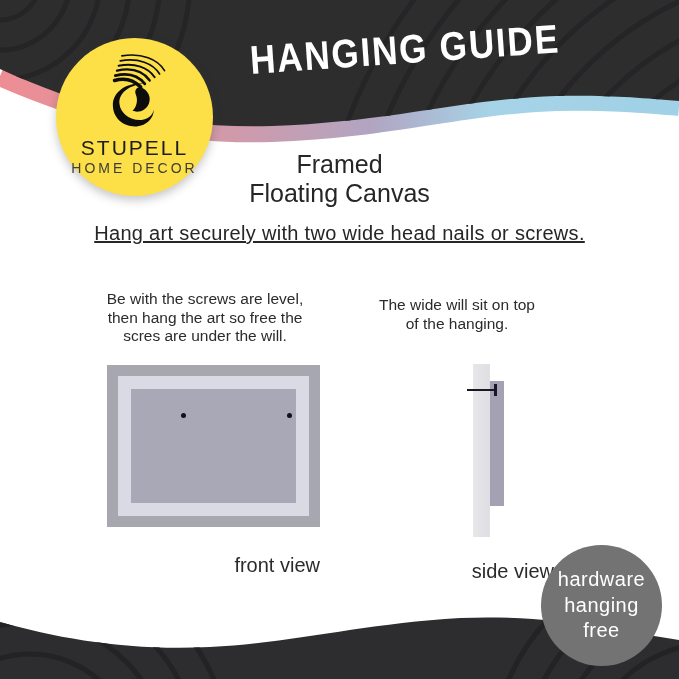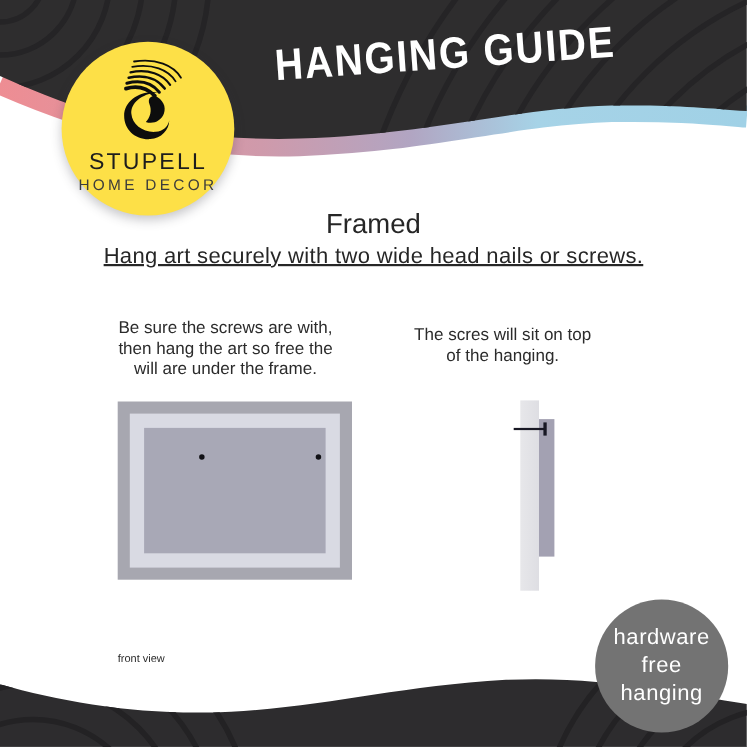--- a/index.html
+++ b/index.html
@@ -16,40 +16,40 @@
   }
   
   .logo{
     position:absolute;left:56px;top:38px;width:157px;height:158px;border-radius:50%;
     background:#fde047;box-shadow:0 4px 10px rgba(50,50,60,.28);z-index:3;text-align:center;
   }
   .logo-swoosh{position:absolute;left:38px;top:8px;}
   .logo-name{position:absolute;left:0;right:0;top:98px;font-size:21px;letter-spacing:2px;color:#1d1d1d;font-weight:400;}
   .logo-tagline{position:absolute;left:0;right:0;top:122px;font-size:14px;letter-spacing:3px;color:#3c3c3c;}
   
-  .product-title{position:absolute;left:0;right:0;top:150px;text-align:center;font-size:25px;line-height:29px;color:#262626;margin-top:40px;}
+  .product-title{position:absolute;left:0;right:0;top:150px;text-align:center;font-size:25px;line-height:29px;color:#262626;}
   .instruction{position:absolute;left:0;right:0;top:222px;text-align:center;font-size:20px;letter-spacing:.3px;color:#262626;text-decoration:underline;}
   
   .note{position:absolute;font-size:15.5px;line-height:18.5px;text-align:center;color:#2b2b2b;}
   .note-front{left:85px;top:290px;width:240px;}
   .note-side{left:347px;top:296px;width:220px;}
   
   .frame-outer{position:absolute;left:107px;top:365px;width:213px;height:162px;background:#a7a7b0;}
   .frame-mat{position:absolute;left:11px;top:11px;right:11px;bottom:11px;background:#d9dae3;}
   .frame-canvas{position:absolute;left:13px;top:13px;right:13px;bottom:13px;background:#a8a8b6;}
   .nail-dot{position:absolute;width:5px;height:5px;border-radius:50%;background:#111116;top:24px;}
   .nail-dot.n1{left:50px;}
   .nail-dot.n2{left:156px;}
   
   .side-canvas-bar{position:absolute;left:489px;top:381px;width:15px;height:125px;background:#a3a1b2;}
   .side-frame-bar{position:absolute;left:473px;top:364px;width:17px;height:173px;background:linear-gradient(to right,#e7e7ea,#dedee3);}
   .side-nail-shaft{position:absolute;left:467px;top:389px;width:29px;height:2px;background:#181824;z-index:2;}
   .side-nail-head{position:absolute;left:494px;top:384px;width:3px;height:12px;background:#181824;z-index:2;}
   
-  .caption{position:absolute;font-size:10px;color:#2b2b2b;text-align:left;margin-top:40px;}
+  .caption{position:absolute;font-size:20px;color:#2b2b2b;text-align:right;}
   .caption-front{left:107px;top:554px;width:213px;}
   .caption-side{left:420px;top:560px;width:134px;}
   
   .footer-svg{position:absolute;left:0;top:608px;display:block;}
   .badge{
     position:absolute;left:541px;top:545px;width:121px;height:121px;border-radius:50%;
     background:#737373;z-index:5;text-align:center;color:#fff;
     font-size:20px;line-height:25.5px;letter-spacing:.5px;padding-top:0;
   }
   .badge-inner{padding-top:22px;}
@@ -108,49 +108,51 @@
       <path fill="#0d0d0d" d="M60,40 C42,42 30,52 31,64 C32,76 44,85 58,84 C66,83 72,78 73,71
            C73,82 64,91 52,92 C36,93 23,82 23,66 C23,50 40,38 60,40 Z"></path>
       <path fill="#0d0d0d" d="M57,44 C66,48 70,56 67,64 C64,72 55,76 47,73 C52,68 54,60 51,53 C49,48 52,44 57,44 Z"></path>
     </svg>
     <div class="logo-name">STUPELL</div>
     <div class="logo-tagline">HOME DECOR</div>
   </div>
 
   <div class="product-title">
     <div>Framed</div>
+    <div>Floating Canvas</div>
   </div>
 
   <div class="instruction">Hang art securely with two wide head nails or screws.</div>
 
   <div class="note note-front">
-    <div>Be sure the screws are with,</div>
+    <div>Be with the screws are level,</div>
     <div>then hang the art so free the</div>
-    <div>will are under the frame.</div>
+    <div>scres are under the will.</div>
   </div>
 
   <div class="note note-side">
-    <div>The scres will sit on top</div>
+    <div>The wide will sit on top</div>
     <div>of the hanging.</div>
   </div>
 
   <div class="frame-outer">
     <div class="frame-mat">
       <div class="frame-canvas">
         <div class="nail-dot n1"></div>
         <div class="nail-dot n2"></div>
       </div>
     </div>
   </div>
   <div class="caption caption-front">front view</div>
 
   <div class="side-canvas-bar"></div>
   <div class="side-frame-bar"></div>
   <div class="side-nail-shaft"></div>
   <div class="side-nail-head"></div>
+  <div class="caption caption-side">side view</div>
 
   <svg class="footer-svg" width="679" height="71" viewBox="0 0 679 71">
     <defs>
       <clipPath id="ftclip">
         <path d="M0,14 C60,31 130,43 210,39 C300,34 360,16 460,10 C550,6 620,23 679,32 L679,71 L0,71 Z"></path>
       </clipPath>
     </defs>
     <g clip-path="url(#ftclip)">
       <rect x="0" y="0" width="679" height="71" fill="#2d2c2e"></rect>
       <g fill="none" stroke="#232224" stroke-width="5">
@@ -166,18 +168,18 @@
           <circle cx="710" cy="160" r="156"></circle>
         <circle cx="710" cy="160" r="188"></circle>
           <circle cx="710" cy="160" r="220"></circle>
       </g>
     </g>
   </svg>
 
   <div class="badge">
     <div class="badge-inner">
       <div>hardware</div>
+      <div>hanging</div>
       <div>free</div>
-      <div>hanging</div>
     </div>
   </div>
 
 </div>
 
 </body></html>

